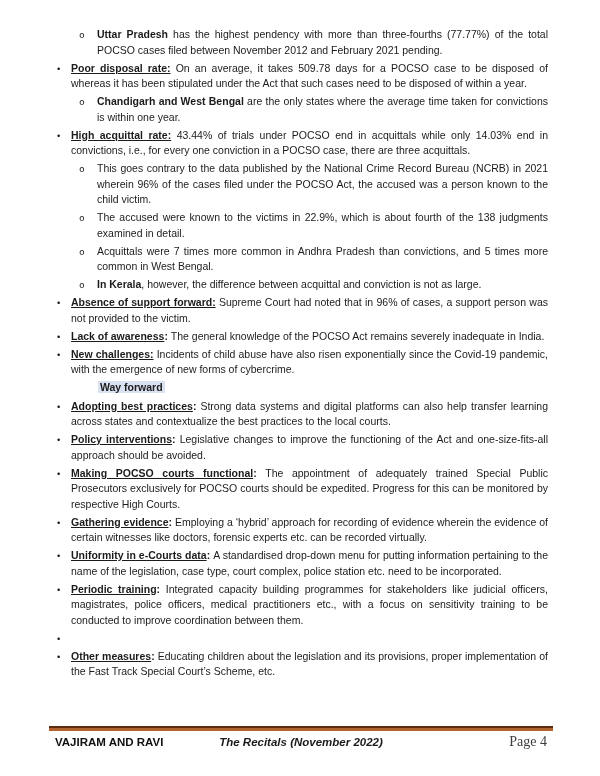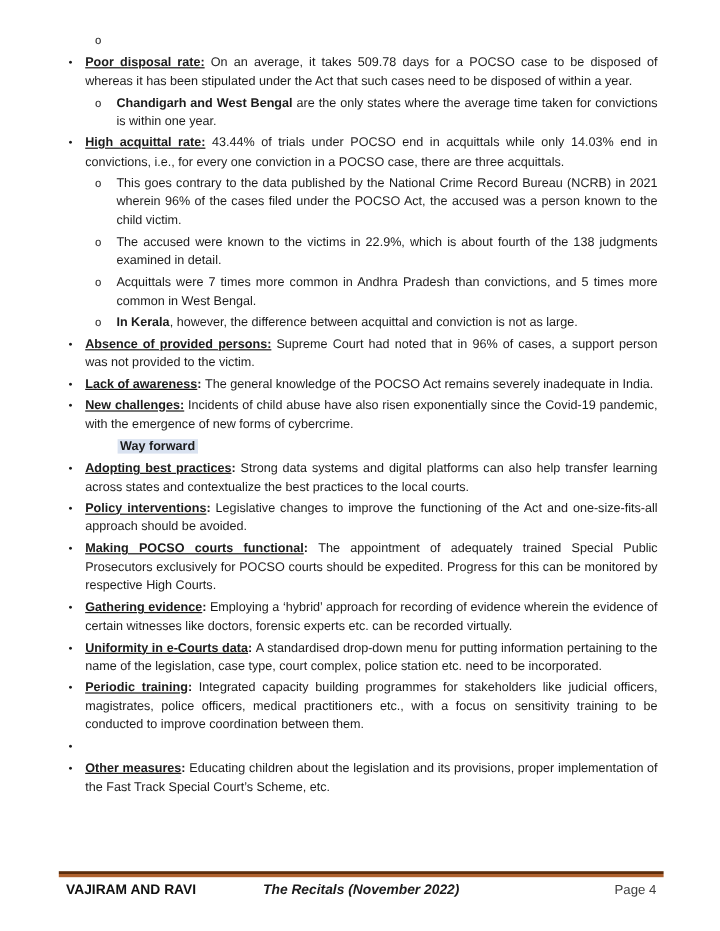--- a/index.html
+++ b/index.html
@@ -42,30 +42,31 @@
     position:relative;
     display:flex;justify-content:space-between;align-items:baseline;
     padding:4px 6px 0 6px;
     font-size:11.5px;line-height:14px;text-align:center;
   }
   .footer-org{font-weight:bold;color:#111;}
   .footer-pub{
     position:absolute;left:50%;transform:translateX(-50%);
     font-weight:bold;font-style:italic;color:#1b1b1b;white-space:nowrap;
   }
-  .footer-page{font-weight:normal;color:#3f3f3f;font-size:11px;}
+  .footer-page{font-weight:normal;color:#3f3f3f;font-size:14px;font-family:Liberation Serif, serif;}
 </style>
 </head>
 <body>
 
 <div class="page">
 
   <div class="content">
       <div class="item lvl2">
         <span class="marker">o</span>
+        <span class="txt"><span class="lead">Uttar Pradesh</span> has the highest pendency with more than three-fourths (77.77%) of the total POCSO cases filed between November 2012 and February 2021 pending.</span>
       </div>
       <div class="item lvl1">
         <span class="marker">•</span>
         <span class="txt"><span class="lead u">Poor disposal rate:</span> On an average, it takes 509.78 days for a POCSO case to be disposed of whereas it has been stipulated under the Act that such cases need to be disposed of within a year.</span>
       </div>
       <div class="item lvl2">
         <span class="marker">o</span>
         <span class="txt"><span class="lead">Chandigarh and West Bengal</span> are the only states where the average time taken for convictions is within one year.</span>
       </div>
       <div class="item lvl1">
@@ -83,21 +84,21 @@
       <div class="item lvl2">
         <span class="marker">o</span>
         <span class="txt">Acquittals were 7 times more common in Andhra Pradesh than convictions, and 5 times more common in West Bengal.</span>
       </div>
       <div class="item lvl2">
         <span class="marker">o</span>
         <span class="txt"><span class="lead">In Kerala</span>, however, the difference between acquittal and conviction is not as large.</span>
       </div>
       <div class="item lvl1">
         <span class="marker">•</span>
-        <span class="txt"><span class="lead u">Absence of provided persons:</span> Supreme Court had noted that in 96% of cases, a support person was not provided to the victim.</span>
+        <span class="txt"><span class="lead u">Absence of support forward:</span> Supreme Court had noted that in 96% of cases, a support person was not provided to the victim.</span>
       </div>
       <div class="item lvl1">
         <span class="marker">•</span>
         <span class="txt"><span class="lead u">Lack of awareness</span><span class="sep">: </span>The general knowledge of the POCSO Act remains severely inadequate in India.</span>
       </div>
       <div class="item lvl1">
         <span class="marker">•</span>
         <span class="txt"><span class="lead u">New challenges:</span> Incidents of child abuse have also risen exponentially since the Covid-19 pandemic, with the emergence of new forms of cybercrime.</span>
       </div>
       <div class="heading"><span>Way forward</span></div>

